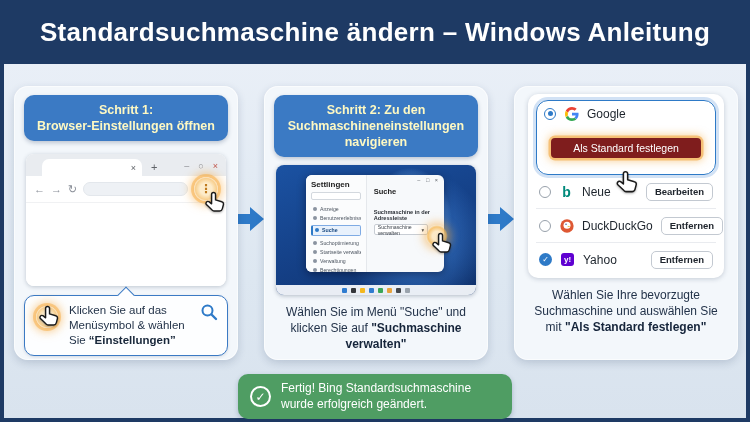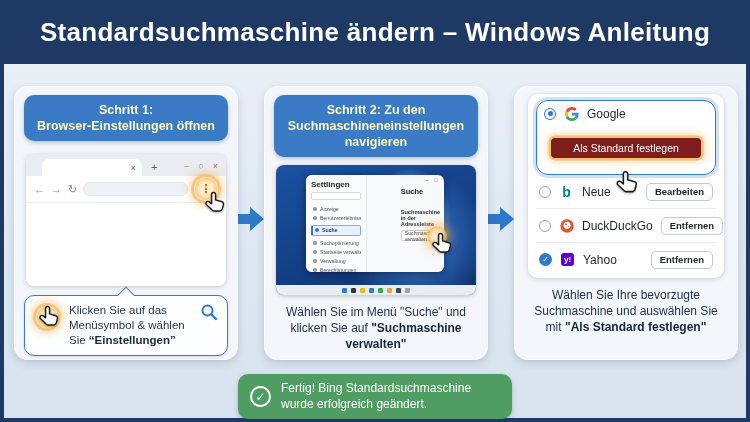--- a/index.html
+++ b/index.html
@@ -81,21 +81,21 @@
     box-shadow:0 1px 4px rgba(30,50,80,.3);
   }
   .taskbar {
     position:absolute; left:0; right:0; bottom:0; height:10px; background:rgba(246,249,252,.94);
     display:flex; align-items:center; justify-content:center; gap:4px;
   }
   .tb-ico { width:5px; height:5px; border-radius:1px; }
   .swin {
     position:absolute; left:15%; top:8%; width:69%; height:74%;
     background:#f7f9fb; border-radius:6px; box-shadow:0 2px 8px rgba(0,0,20,.45);
-    display:flex; overflow:hidden;gap:27px;
+    display:flex; overflow:hidden;
   }
   .swin-side { width:44%; background:#fbfcfd; border-right:1px solid #e5e8ec; padding:5px 5px 3px; }
   .swin-title { font-size:8px; font-weight:bold; color:#1c1c1c; margin-bottom:3px; }
   .swin-search { height:8px; background:#fff; border:1px solid #d3d8de; border-radius:2px; margin-bottom:4px; font-size:5px; color:#8a9099; padding-left:2px; line-height:7px; }
   .swin-item { display:flex; align-items:center; gap:3px; font-size:5.2px; color:#4c5560; padding:1.6px 2px; border-radius:2px; white-space:nowrap; overflow:hidden; }
   .swi { width:4px; height:4px; border-radius:50%; background:#8a93a0; flex:none; }
   .swin-item.active {
     background:#e8f1fc; border:1px solid #7fabe4; border-left:2.5px solid #2e7ac7;
     color:#16467f; font-weight:bold; margin:2px 0;
   }

